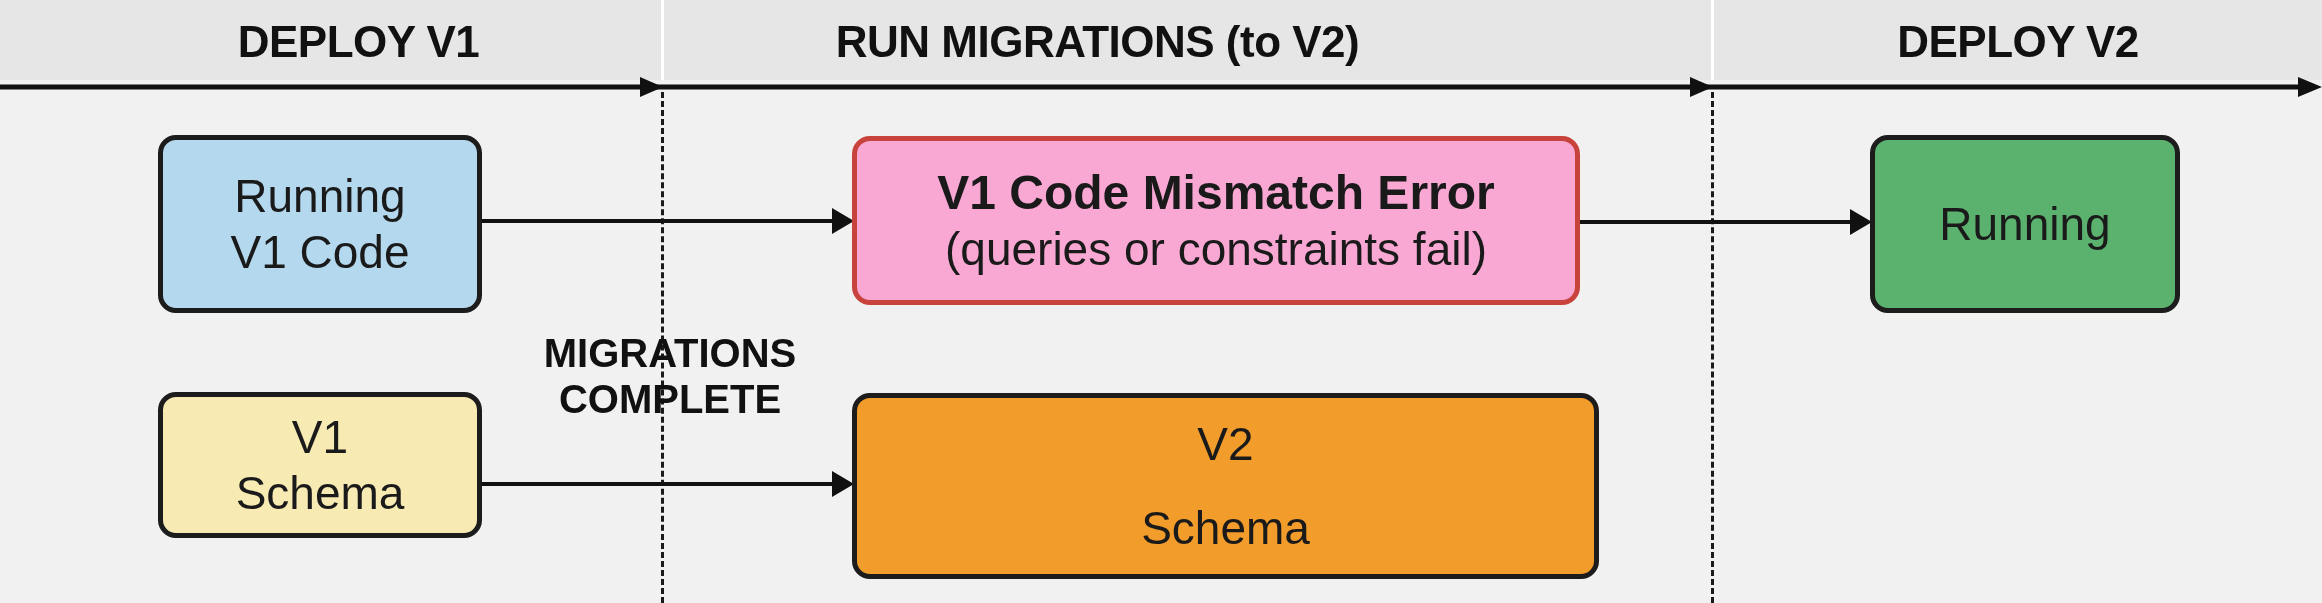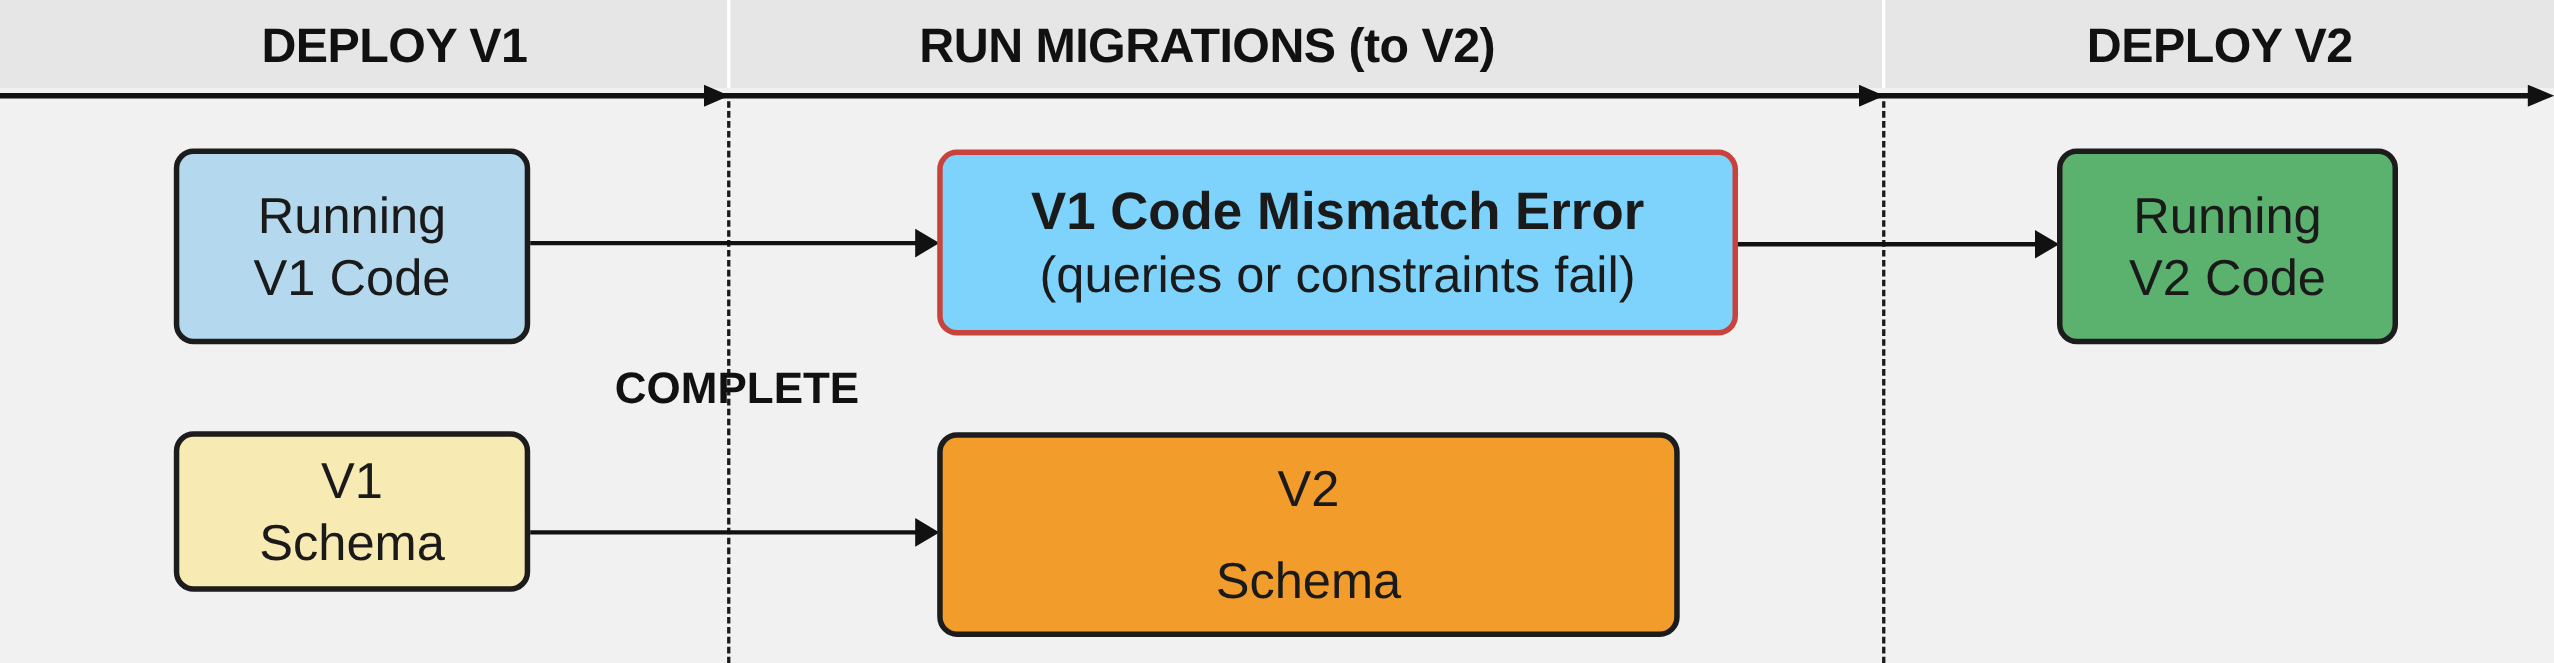--- a/index.html
+++ b/index.html
@@ -11,21 +11,21 @@
   .sep { position:absolute; top:0; width:3px; height:80px; background:#ffffff; }
   .timeline { position:absolute; left:0; top:84px; width:2322px; height:8px; }
   .divider { position:absolute; top:92px; height:511px; width:0; border-left:3px dashed #1a1a1a; }
   .box { position:absolute; box-sizing:border-box; border:5px solid #1c1c1c; border-radius:18px;
          display:flex; flex-direction:column; align-items:center; justify-content:center;
          text-align:center; color:#1a1a1a; font-size:46px; line-height:56px; }
   .box.blue { background:#b4d8ee; }
   .box.yellow { background:#f7eab3; }
   .box.green { background:#5bb26f; }
   .box.orange { background:#f29c2b; }
-  .box.red { background:#7dd3fc; border-color:#c8433c; }
+  .box.red { background:#f9a8d4; border-color:#c8433c; }
   .err-title { font-weight:bold; font-size:48px; }
   .err-sub { font-size:46px; }
   .milestone { position:absolute; left:520px; top:330px; width:300px; text-align:center;
                font-weight:bold; font-size:40px; line-height:46px; color:#111; }
   svg.conn { position:absolute; left:0; top:0; }
 </style>
 </head>
 <body>
 
 <div class="header-band" style="left:0;width:2322px;"></div>
@@ -69,25 +69,25 @@
 <div class="box yellow" style="left:158px;top:392px;width:324px;height:146px;">
   <div>V1</div>
   <div>Schema</div>
 </div>
 
 <div class="box red" style="left:852px;top:136px;width:728px;height:169px;">
   <div class="err-title">V1 Code Mismatch Error</div>
   <div class="err-sub">(queries or constraints fail)</div>
 </div>
 
-<div class="box orange" style="left:852px;top:393px;width:675px;height:186px;gap:28px;">
+<div class="box orange" style="left:852px;top:393px;width:747px;height:186px;gap:28px;">
   <div>V2</div>
   <div>Schema</div>
 </div>
 
 <div class="box green" style="left:1870px;top:135px;width:310px;height:178px;">
   <div>Running</div>
-  <div>V2 Code</div>
 </div>
 
 <div class="milestone">
+  <div>MIGRATIONS</div>
   <div>COMPLETE</div>
 </div>
 
 </body></html>

